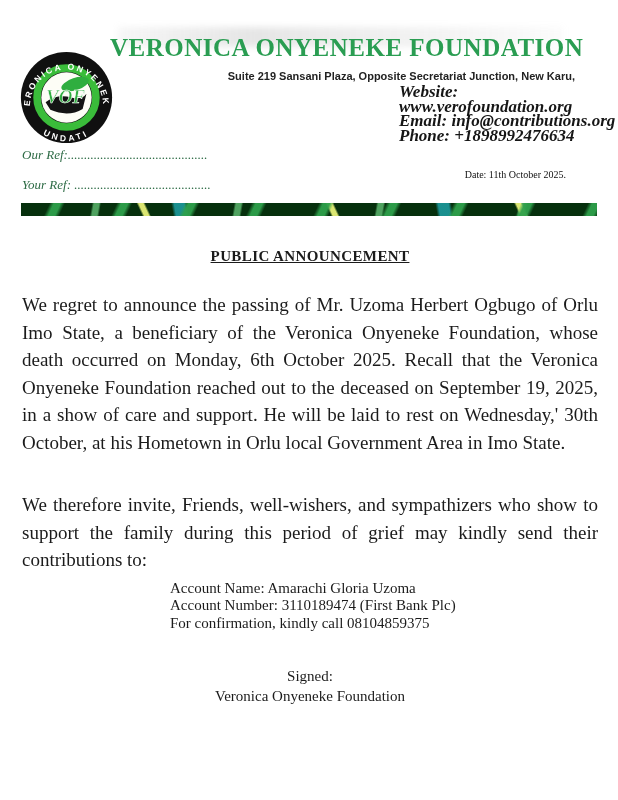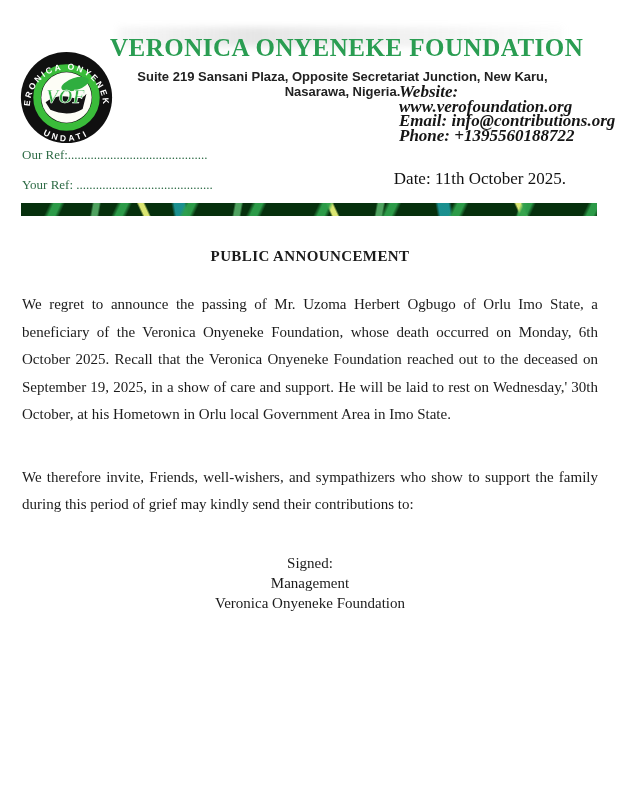--- a/index.html
+++ b/index.html
@@ -13,42 +13,42 @@
     background:linear-gradient(90deg,rgba(170,170,170,.10),rgba(150,150,150,.24) 30%,rgba(165,165,165,.14) 68%,rgba(180,180,180,.05));
     filter:blur(3px);
   }
   .logo{position:absolute;left:19px;top:50px;width:95px;height:95px;}
   .logo svg{width:100%;height:100%;display:block;}
   .title{
     position:absolute;left:110px;top:34px;width:455px;text-align:center;
     font-weight:bold;font-size:25px;letter-spacing:.5px;color:#2a9d52;white-space:nowrap;
   }
   .address{
-    position:absolute;left:110px;top:69px;width:465px;text-align:center;
-    font-family:"Liberation Sans",sans-serif;font-weight:bold;font-size:13px;line-height:15px;color:#222;
+    position:absolute;left:110px;top:69px;width:465px;text-align:right;
+    font-family:"Liberation Sans",sans-serif;font-weight:bold;font-size:11px;line-height:15px;color:#222;
   }
   .contact{
     position:absolute;left:399px;top:85px;font-style:italic;font-size:17px;line-height:14.5px;color:#161616;font-weight:bold;
   }
-  .ref-line{position:absolute;left:22px;font-size:13px;color:#2d6b45;white-space:nowrap;}
+  .ref-line{position:absolute;left:22px;font-style:italic;font-size:13px;color:#2d6b45;white-space:nowrap;}
   .our-ref{top:147px;}
   .your-ref{top:177px;}
-  .date-line{position:absolute;right:52px;top:169px;font-size:17px;color:#111;}
+  .date-line{position:absolute;right:52px;top:169px;font-size:10px;color:#111;}
   .banner{
     position:absolute;left:21px;top:203px;width:576px;height:13px;
     background-color:#06300d;
     background-image:
       repeating-linear-gradient(115deg, rgba(46,160,75,0) 0px, rgba(46,160,75,0) 26px, rgba(46,160,75,.95) 30px, rgba(46,160,75,.95) 36px, rgba(46,160,75,0) 40px, rgba(46,160,75,0) 61px),
       repeating-linear-gradient(65deg, rgba(225,235,110,0) 0px, rgba(225,235,110,0) 110px, rgba(230,240,120,.95) 112px, rgba(230,240,120,.95) 116px, rgba(225,235,110,0) 118px, rgba(225,235,110,0) 171px),
       repeating-linear-gradient(80deg, rgba(30,160,165,0) 0px, rgba(30,160,165,0) 150px, rgba(30,160,165,.85) 153px, rgba(30,160,165,.85) 163px, rgba(30,160,165,0) 166px, rgba(30,160,165,0) 260px),
       repeating-linear-gradient(100deg, rgba(110,210,130,0) 0px, rgba(110,210,130,0) 70px, rgba(110,210,130,.7) 72px, rgba(110,210,130,.7) 77px, rgba(110,210,130,0) 79px, rgba(110,210,130,0) 140px);
   }
   .body-block{position:absolute;left:22px;top:240px;width:576px;}
-  .heading{text-align:center;font-weight:bold;font-size:15px;letter-spacing:.4px;margin:8px 0 0 0;}
-  .para{font-size:15px;line-height:27.5px;text-align:justify;margin:0;}
+  .heading{text-align:center;font-weight:bold;font-size:15px;letter-spacing:.4px;margin:8px 0 0 0;text-decoration:underline;}
+  .para{font-size:19px;line-height:27.5px;text-align:justify;margin:0;}
   .p1{margin-top:26px;}
   .p2{margin-top:35px;}
   .account{margin:6px 0 0 148px;font-size:15px;line-height:17.5px;text-align:left;}
   .closing{margin-top:9px;font-size:15px;line-height:27.5px;text-align:left;}
   .signature{margin-top:34px;text-align:center;font-size:15px;line-height:20px;}
 </style>
 </head>
 <body>
 
 <div class="page">
@@ -73,46 +73,49 @@
       <ellipse cx="59" cy="36" rx="15" ry="6.5" transform="rotate(-18 59 36)" fill="#2fae3f"></ellipse>
       <path d="M28,55 Q40,46 55,50 Q66,53 71,46 L67,62 Q52,71 33,63 Z" fill="#141414"></path>
       <text x="49" y="56" text-anchor="middle" font-size="20" font-weight="bold" font-style="italic" font-family="Liberation Serif, serif" fill="#2fae3f" stroke="#ffffff" stroke-width="0.6">VOF</text>
     </svg>
   </div>
 
   <div class="title">VERONICA ONYENEKE FOUNDATION</div>
 
   <div class="address">
     <div>Suite 219 Sansani Plaza, Opposite Secretariat Junction, New Karu,</div>
-    <div>Nasarawa, Nigeria.</div>
   </div>
 
   <div class="contact">
     <div>Website: www.verofoundation.org</div>
     <div>Email: info@contributions.org</div>
-    <div>Phone: +1395560188722</div>
+    <div>Phone: +1898992476634</div>
   </div>
 
   <div class="ref-line our-ref"><span>Our Ref:</span><span>...........................................</span></div>
 
   <div class="ref-line your-ref"><span>Your Ref: </span><span>..........................................</span></div>
 
   <div class="date-line">Date: 11th October 2025.</div>
 
   <div class="banner"></div>
 
   <div class="body-block">
     <div class="heading">PUBLIC ANNOUNCEMENT</div>
 
     <p class="para p1">We regret to announce the passing of Mr. Uzoma Herbert Ogbugo of Orlu Imo State, a beneficiary of the Veronica Onyeneke Foundation, whose death occurred on Monday, 6th October 2025.  Recall that the Veronica Onyeneke Foundation reached out to the deceased on September 19, 2025, in a show of care and support. He will be laid to rest on Wednesday,' 30th October, at his Hometown in Orlu local Government Area in Imo State.</p>
 
     <p class="para p2">We therefore invite, Friends, well-wishers, and sympathizers who show to support the family during this period of grief may kindly send their contributions to:</p>
 
+    <div class="account">
+      <div>Account Name: Amarachi Gloria Uzoma</div>
+      <div>Account Number: 3110189474 (First Bank Plc)</div>
+      <div>For confirmation, kindly call 08104859375</div>
+    </div>
 
 
     <div class="signature">
       <div>Signed:</div>
-      <div>Management</div>
       <div>Veronica Onyeneke Foundation</div>
     </div>
   </div>
 
 </div>
 
 </body></html>

